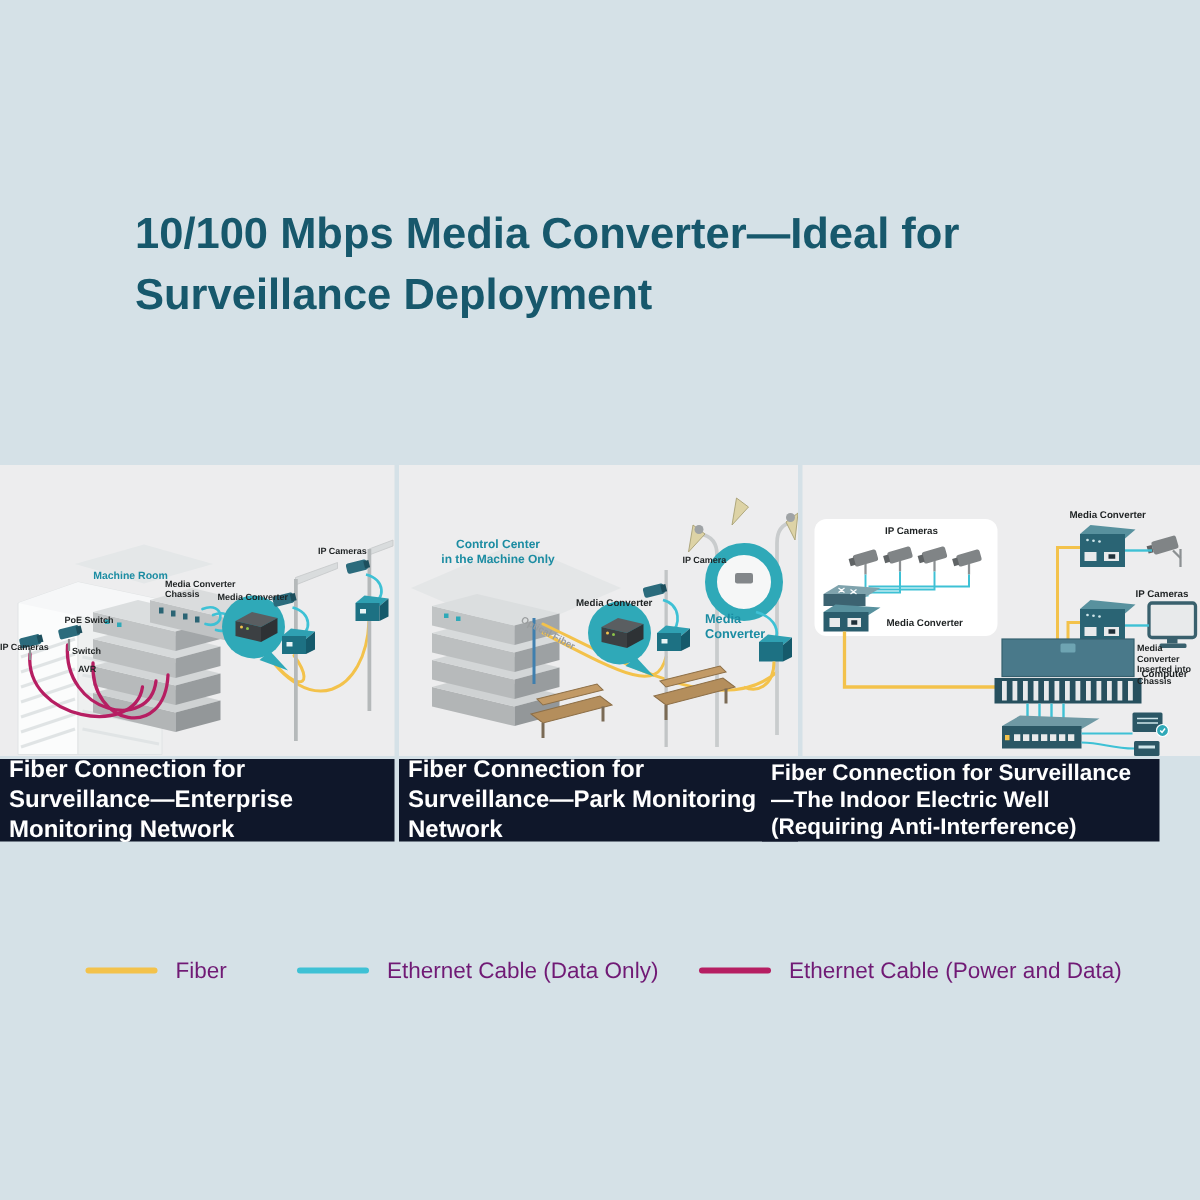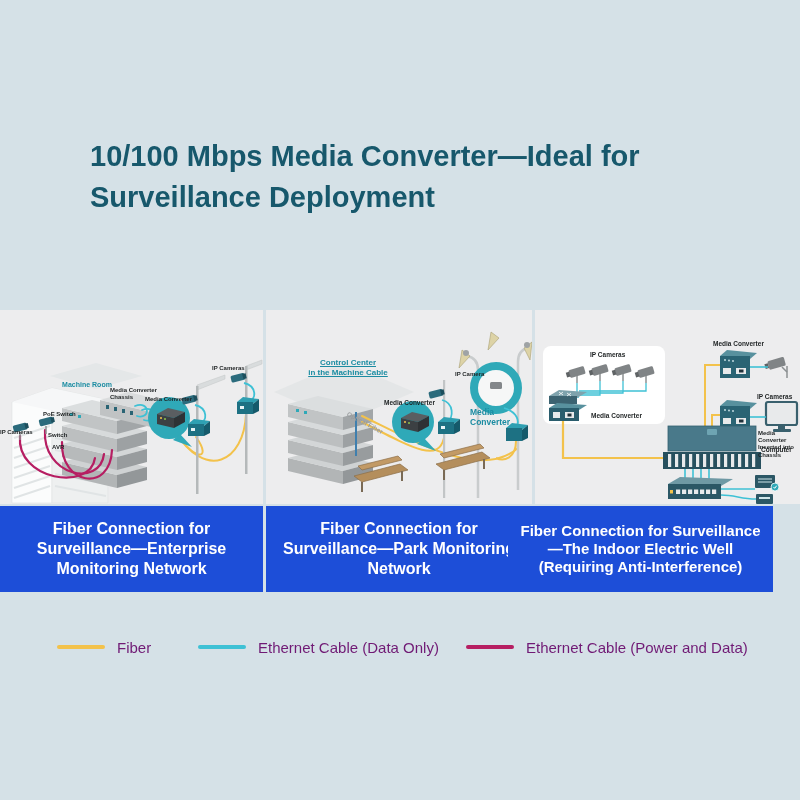--- a/index.html
+++ b/index.html
@@ -11,24 +11,24 @@
     position:absolute;top:136px;left:50%;transform:translateX(-50%);
     width:620px;text-align:left;font-size:29px;font-weight:700;
     color:#17586c;line-height:1.4;
   }
   .panel{position:absolute;top:310px;height:194px;background:#ededee;}
   .panel1{left:0;width:263px;}
   .panel2{left:266px;width:266px;}
   .panel3{left:535px;width:265px;}
   .panel svg{position:absolute;left:0;top:0;}
   .caption{
-    position:absolute;top:506px;height:86px;background:#1d4ed8;
+    position:absolute;top:506px;height:55px;background:#0f172a;
     display:flex;align-items:center;justify-content:center;
     color:#ffffff;font-weight:700;font-size:16px;line-height:1.25;
-    text-align:center;padding:0 6px;box-sizing:border-box;
+    padding:0 6px;box-sizing:border-box;
   }
   .cap1{left:0;width:263px;}
   .cap2{left:266px;width:266px;}
   .cap3{left:508px;width:265px;font-size:15px;line-height:1.2;}
   .lbl{position:absolute;font-size:6.5px;color:#1e2223;font-weight:600;line-height:1.2;}
   .lbl.teal{color:#1b8ca2;}
   .lbl.center{text-align:center;}
   .legend{position:absolute;top:637px;left:0;width:800px;height:20px;}
   .legend-item{position:absolute;top:0;display:flex;align-items:center;gap:12px;height:20px;}
   .legend-swatch{width:48px;height:3.5px;border-radius:2px;}
@@ -279,23 +279,23 @@
       </g>
       <g>
         <polygon points="170,154 216,142 224,148 178,160" fill="#b48e5c" stroke="#8d6f47" stroke-width="0.7"></polygon>
         <polygon points="174,144 214,134 218,138 178,148" fill="#c29a66" stroke="#8d6f47" stroke-width="0.7"></polygon>
         <line x1="178" y1="160" x2="178" y2="170" stroke="#7a6a55" stroke-width="2"></line>
         <line x1="218" y1="149" x2="218" y2="159" stroke="#7a6a55" stroke-width="2"></line>
       </g>
     </svg>
   </div>
 
-  <div class="lbl teal center" style="left:288px;top:358px;width:120px;font-size:8px;text-decoration:underline;">
+  <div class="lbl teal center" style="left:272px;top:358px;width:120px;font-size:8px;">
     <div>Control Center</div>
-    <div>in the Machine Cable</div>
+    <div>in the Machine Only</div>
   </div>
   <div class="lbl" style="left:345px;top:419px;font-size:6.5px;color:#9a9d9e;transform:rotate(28deg);">Optical Fiber</div>
   <div class="lbl" style="left:384px;top:399px;font-size:6.5px;">Media Converter</div>
   <div class="lbl" style="left:455px;top:371px;font-size:6px;">IP Camera</div>
   <div class="lbl teal" style="left:470px;top:407px;width:46px;font-size:8.5px;font-weight:700;">Media Converter</div>
 
   <div class="panel panel3">
     <svg width="265" height="194" viewBox="0 0 265 194">
 
       <rect x="8" y="36" width="122" height="78" rx="8" fill="#ffffff"></rect>

